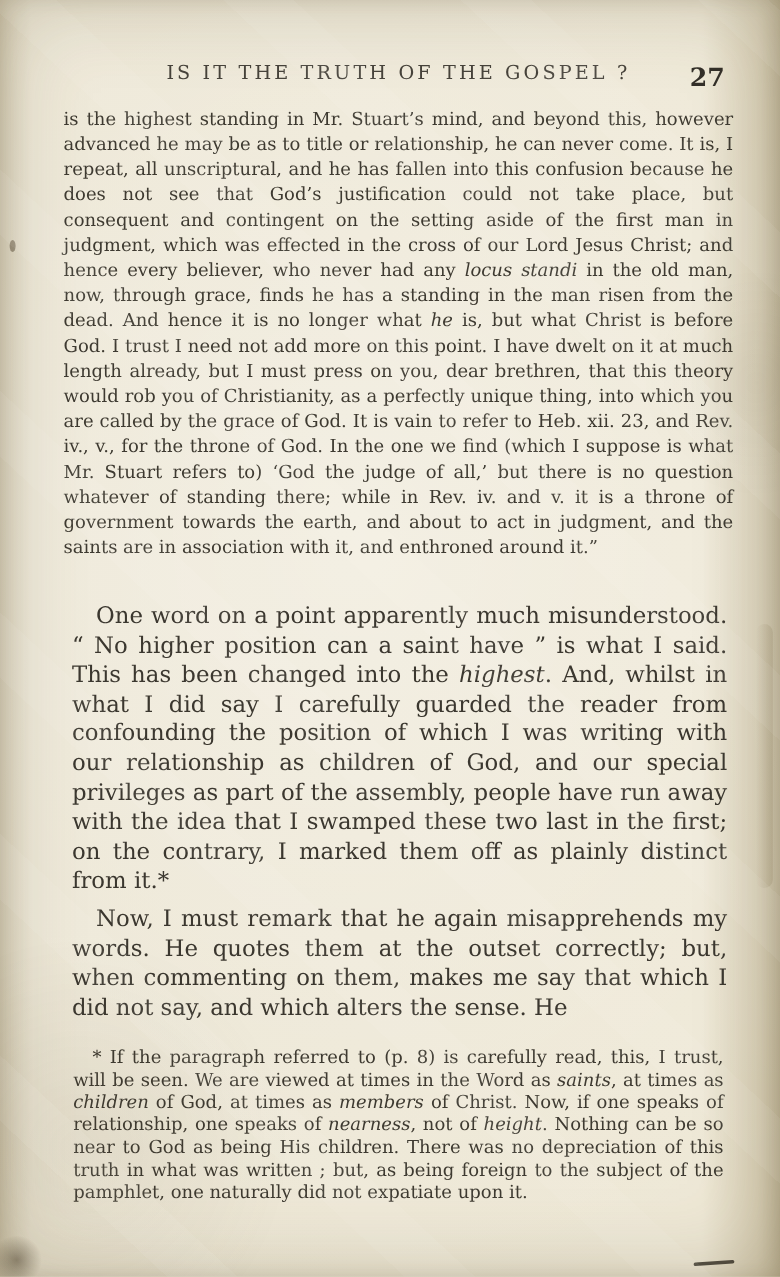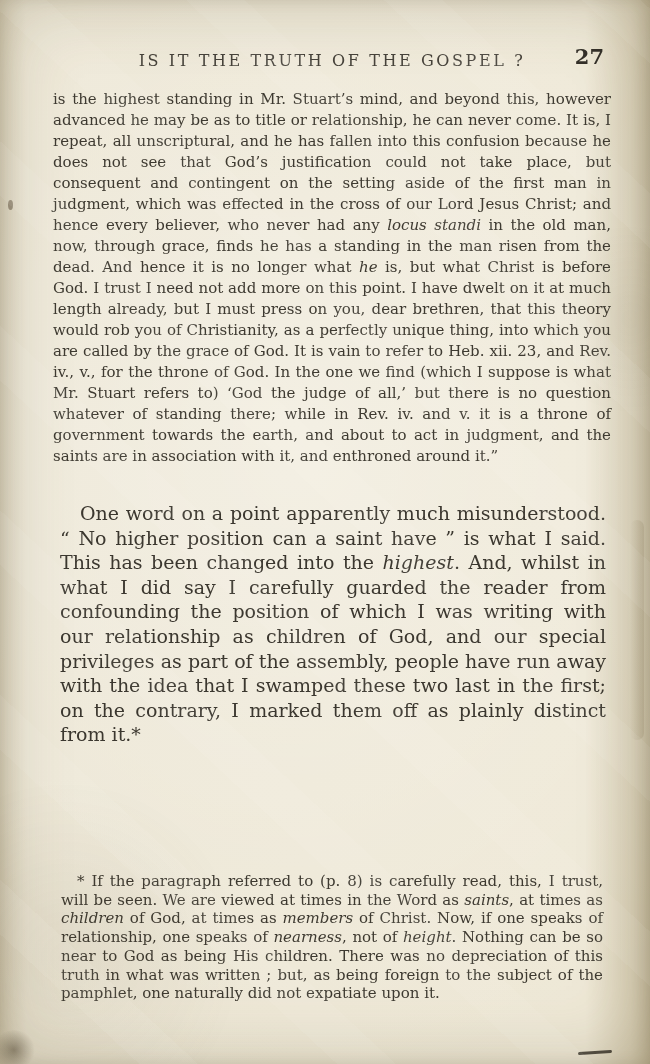--- a/index.html
+++ b/index.html
@@ -24,21 +24,21 @@
     background:
       repeating-linear-gradient(43deg, rgba(255,255,255,0) 0 95px, rgba(255,255,255,.10) 95px 135px),
       radial-gradient(circle at 10% 90%, rgba(90,75,45,.16), rgba(90,75,45,0) 16%),
       radial-gradient(circle at 97% 30%, rgba(90,75,45,.10), rgba(90,75,45,0) 10%);
   }
   .hdr-title{
     position:absolute;top:51px;left:52px;width:560px;text-align:center;
     font-size:16px;letter-spacing:2.6px;color:#46423a;white-space:nowrap;
   }
   .hdr-page{
-    position:absolute;top:44px;right:46px;font-size:21px;font-weight:bold;color:#332f28;
+    position:absolute;top:52px;right:46px;font-size:21px;font-weight:bold;color:#332f28;
   }
   .quote{
     position:absolute;top:89px;left:53px;width:558px;
     font-size:15px;line-height:21px;text-align:justify;color:#3e3a31;
   }
   .bodytext{
     position:absolute;top:494px;left:53px;width:560px;
     font-size:19px;line-height:24.6px;text-align:justify;color:#3b372f;
   }
   .bodytext p{margin:7px;text-indent:20px;}
@@ -60,20 +60,21 @@
 <div id="page">
 
   <div class="hdr-title">IS IT THE TRUTH OF THE GOSPEL ?</div>
 
   <div class="hdr-page">27</div>
 
   <div class="quote"><span>is the highest standing in Mr. Stuart’s mind, and beyond this, however advanced he may be as to title or relationship, he can never come.  It is, I repeat, all unscriptural, and he has fallen into this confusion because he does not see that God’s justification could not take place, but consequent and contingent on the setting aside of the first man in judgment, which was effected in the cross of our Lord Jesus Christ; and hence every believer, who never had any </span><i>locus standi</i><span> in the old man, now, through grace, finds he has a standing in the man risen from the dead. And hence it is no longer what </span><i>he</i><span> is, but what Christ is before God.  I trust I need not add more on this point.  I have dwelt on it at much length already, but I must press on you, dear brethren, that this theory would rob you of Christianity, as a perfectly unique thing, into which you are called by the grace of God.  It is vain to refer to Heb. xii. 23, and Rev. iv., v., for the throne of God.  In the one we find (which I suppose is what Mr. Stuart refers to) ‘God the judge of all,’ but there is no question whatever of standing there; while in Rev. iv. and v. it is a throne of government towards the earth, and about to act in judgment, and the saints are in association with it, and enthroned around it.”</span></div>
 
   <div class="bodytext">
     <p><span>One word on a point apparently much misunderstood. “ No higher position can a saint have ” is what I said. This has been changed into the </span><i>highest</i><span>.  And, whilst in what I did say I carefully guarded the reader from confounding the position of which I was writing with our relationship as children of God, and our special privileges as part of the assembly, people have run away with the idea that I swamped these two last in the first; on the contrary, I marked them off as plainly distinct from it.*</span></p>
+    <p><span>Now, I must remark that he again misapprehends my words.  He quotes them at the outset correctly; but, when commenting on them, makes me say that which I did not say, and which alters the sense.  He</span></p>
   </div>
 
   <div class="footnote">
     <p><span>* If the paragraph referred to (p. 8) is carefully read, this, I trust, will be seen.  We are viewed at times in the Word as </span><i>saints</i><span>, at times as </span><i>children</i><span> of God, at times as </span><i>members</i><span> of Christ. Now, if one speaks of relationship, one speaks of </span><i>nearness</i><span>, not of </span><i>height</i><span>.  Nothing can be so near to God as being His children. There was no depreciation of this truth in what was written ; but, as being foreign to the subject of the pamphlet, one naturally did not expatiate upon it.</span></p>
   </div>
 
   <div class="smudge smudge-a"></div>
   <div class="smudge smudge-b"></div>
   <div class="smudge smudge-c"></div>
   <div class="smudge smudge-d"></div>

